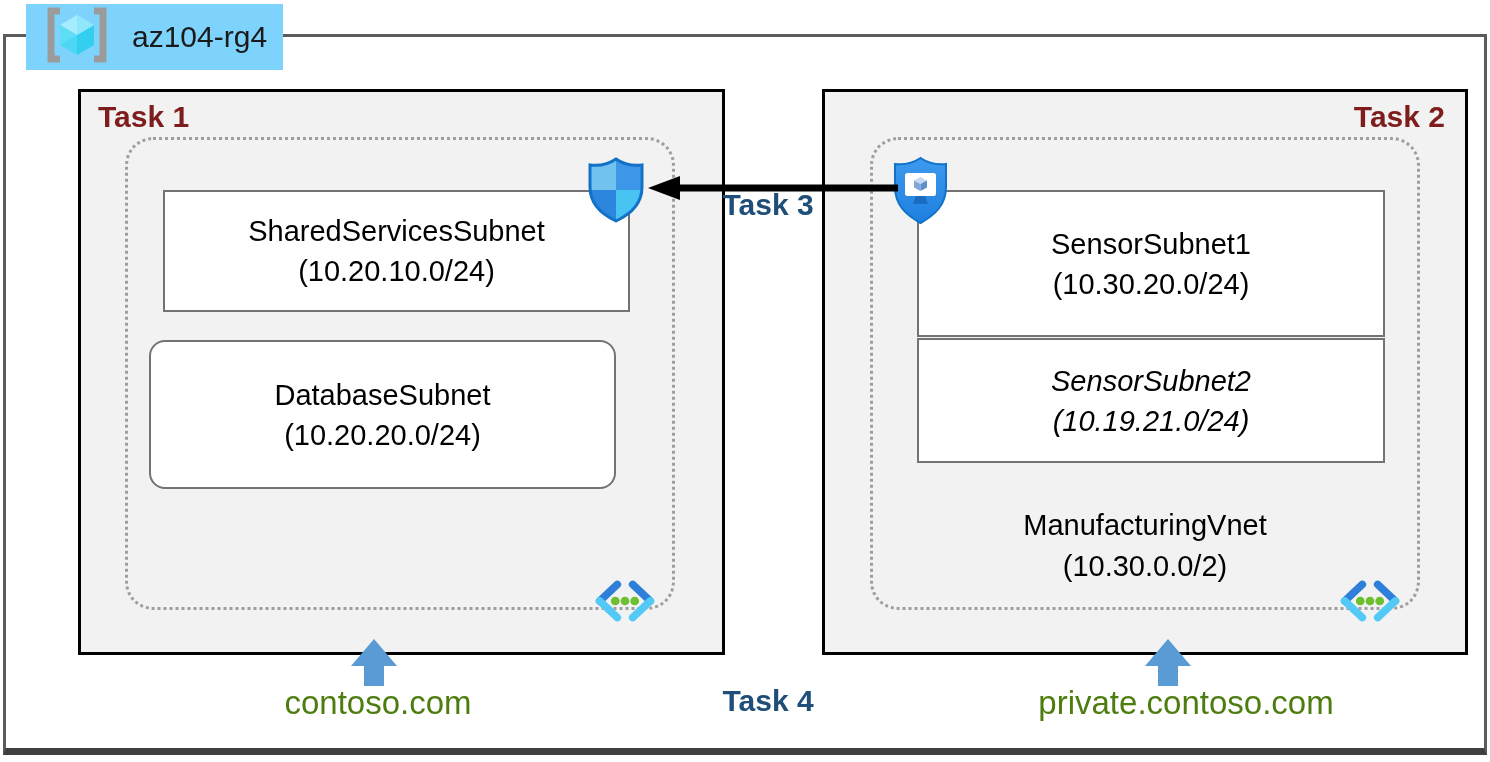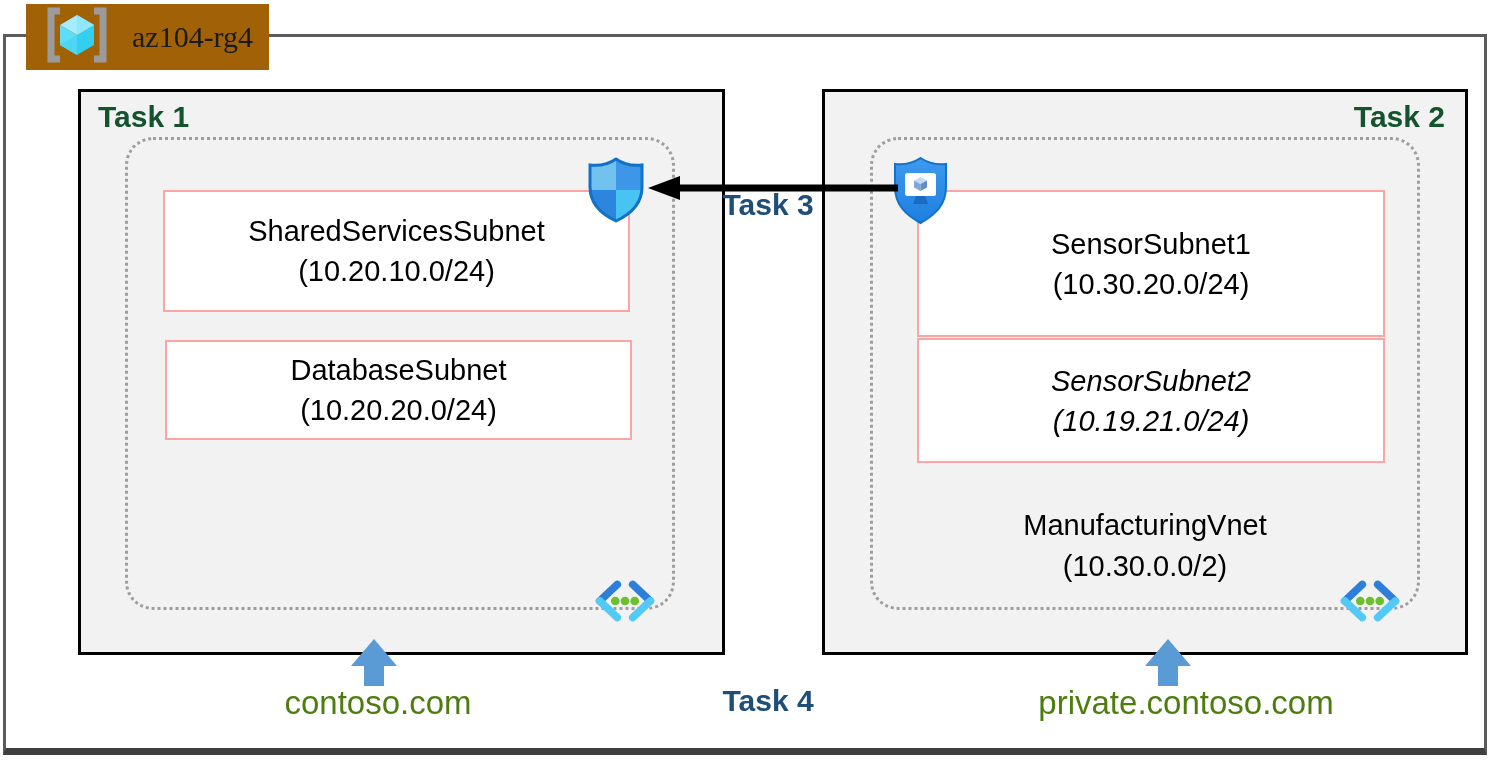--- a/index.html
+++ b/index.html
@@ -6,56 +6,56 @@
   .stage{
     position:relative;width:1490px;height:762px;background:#ffffff;overflow:hidden;
     font-family:"Liberation Sans", sans-serif;color:#000;
   }
   
   .rg-frame{
     position:absolute;left:3px;top:34px;width:1484px;height:721px;box-sizing:border-box;
     border:3px solid #5B5B5B;border-bottom:7px solid #3F3F3F;
   }
   .rg-legend{
-    position:absolute;top:-33px;left:20px;height:66px;background:#a16207;
-    display:flex;align-items:center;gap:20px;padding:0 16px;font-family:Liberation Serif, serif;
+    position:absolute;top:-33px;left:20px;height:66px;background:#7dd3fc;
+    display:flex;align-items:center;gap:20px;padding:0 16px;
   }
   .rg-title{font-size:30px;color:#1a1a1a;white-space:nowrap;}
   
   .task-box{
     position:absolute;top:89px;width:647px;height:566px;box-sizing:border-box;
     background:#F2F2F2;border:3px solid #000000;z-index:1;
   }
   .task-box.left{left:78px;}
   .task-box.right{left:822px;width:646px;}
   .task-label{
-    position:absolute;top:8px;font-size:30px;font-weight:bold;color:#14532d;white-space:nowrap;
+    position:absolute;top:8px;font-size:30px;font-weight:bold;color:#7f1d1d;white-space:nowrap;
   }
   .task-label.tl{left:17px;}
   .task-label.tr{right:20px;}
   
   .vnet{
     position:absolute;top:137px;width:550px;height:473px;box-sizing:border-box;
     border:3px dotted #9E9E9E;border-radius:28px;z-index:2;
   }
   .vnet.left{left:125px;}
   .vnet.right{left:870px;}
   .vnet-label{
     position:absolute;left:0;right:0;bottom:20px;text-align:center;
     font-size:29px;line-height:41px;color:#000;z-index:3;
   }
   .vnet-icon{position:absolute;right:14px;bottom:-21px;z-index:4;}
   
   .subnet{
     position:absolute;width:467px;box-sizing:border-box;background:#ffffff;
-    border:2px solid #fca5a5;display:flex;flex-direction:column;align-items:center;
+    border:2px solid #737373;display:flex;flex-direction:column;align-items:center;
     justify-content:center;text-align:center;font-size:29px;line-height:40px;z-index:3;
   }
   .sL1{left:163px;top:190px;height:122px;}
-  .sL2{left:165px;top:340px;height:100px;}
+  .sL2{left:149px;top:340px;height:149px;border-radius:16px;}
   .sR1{left:917px;top:190px;width:468px;height:147px;}
   .sR2{left:917px;top:338px;width:468px;height:125px;font-style:italic;}
   
   .nsg-icon{position:absolute;left:587px;top:157px;z-index:5;}
   .bastion-icon{position:absolute;left:892px;top:156px;z-index:5;}
   
   .peer-arrow{position:absolute;left:648px;top:175px;z-index:6;}
   .task3-label{position:absolute;left:768px;top:143px;transform:translateX(-50%);
     font-size:30px;font-weight:bold;color:#1F4E79;z-index:6;white-space:nowrap;margin-top:45px;}
   

